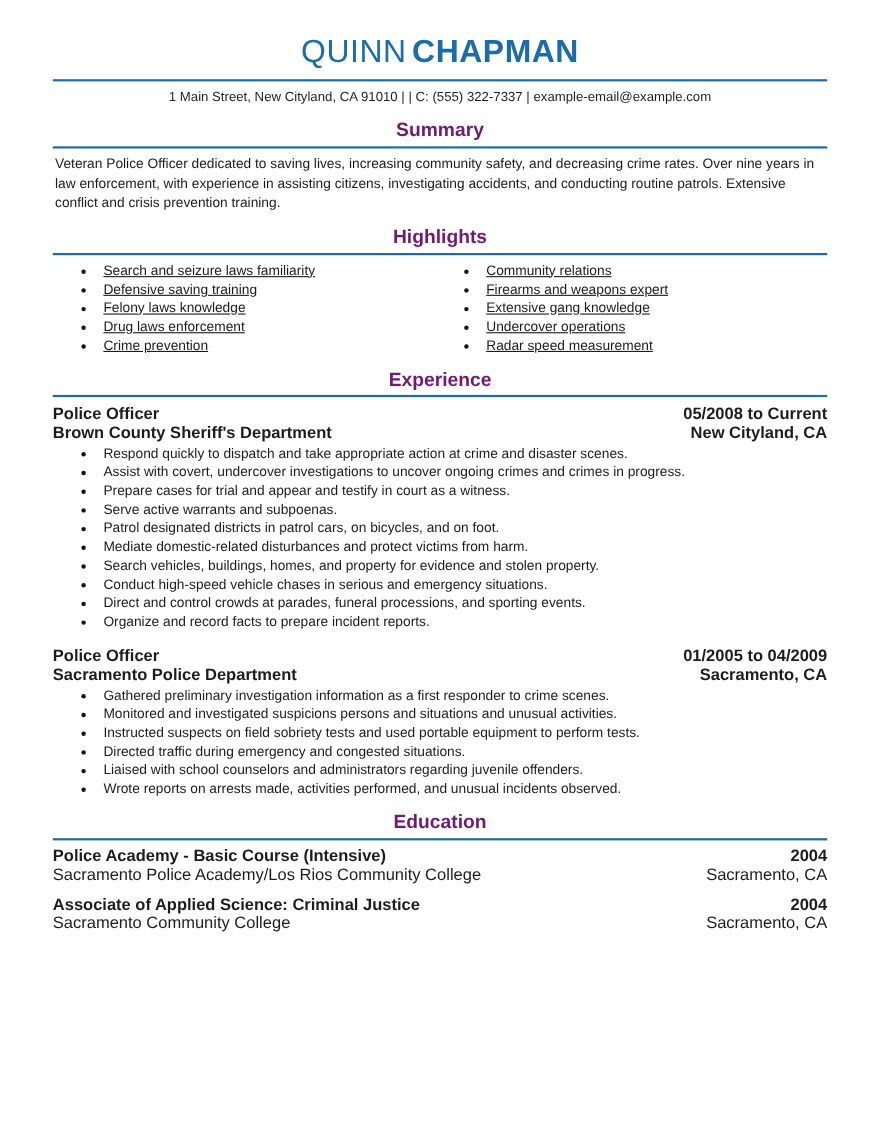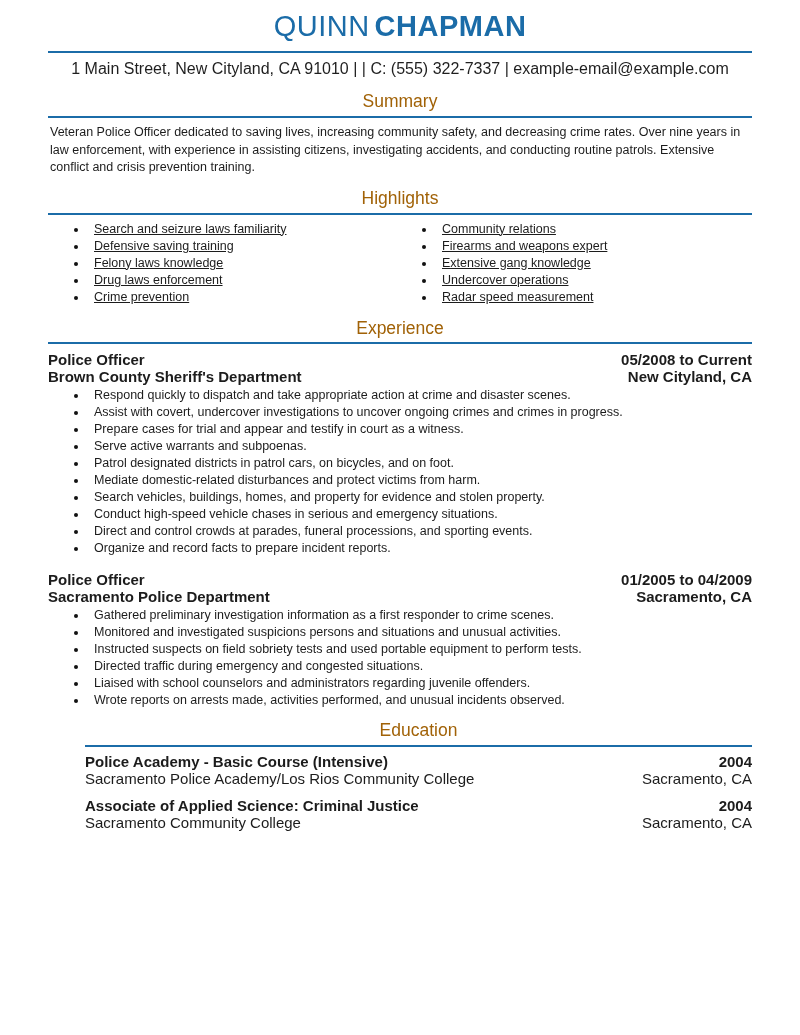--- a/index.html
+++ b/index.html
@@ -4,56 +4,56 @@
 <style>
   html, body { margin: 0; padding: 0; }
   body {
     width: 800px;
     height: 1035px;
     background: #ffffff;
     font-family: "Liberation Sans", sans-serif;
     color: #1c1c1c;
     overflow: hidden;
   }
-  .page { padding: 10px 48px 0 48px; box-sizing: border-box; }
+  .page { padding: 31px 48px 0 48px; box-sizing: border-box; }
 
   
   h1 {
     margin: 0;
     text-align: center;
     font-size: 29px;
     font-weight: 400;
     color: #1b6ca8;
     letter-spacing: 0.5px;
     line-height: 1.15;
   }
   h1 .last { font-weight: 700; margin-left: 5px; }
   .rule { height: 2px; background: #1b6ca8; }
   .name-rule { margin-top: 8px; }
   .contact {
     margin-top: 7px;
     text-align: center;
-    font-size: 16px;
+    font-size: 12px;
     color: #1f1f1f;
   }
 
   
   h2 {
     margin: 0;
     text-align: center;
     font-size: 17.5px;
-    font-weight: 400;
-    color: #a16207;
+    font-weight: 700;
+    color: #701a75;
     line-height: 1.25;
   }
   .sec h2 + .rule { margin-top: 3px; }
   .sec-summary    { margin-top: 13px; }
   .sec-highlights { margin-top: 11px; }
   .sec-experience { margin-top: 12px; }
-  .sec-education  { margin-top: 11px; margin-left: 37px; }
+  .sec-education  { margin-top: 11px; }
 
   .summary-text {
     margin: 6px 2px 0 2px;
     font-size: 12.5px;
     line-height: 17.5px;
   }
 
   
   .blist {
     list-style: none;

